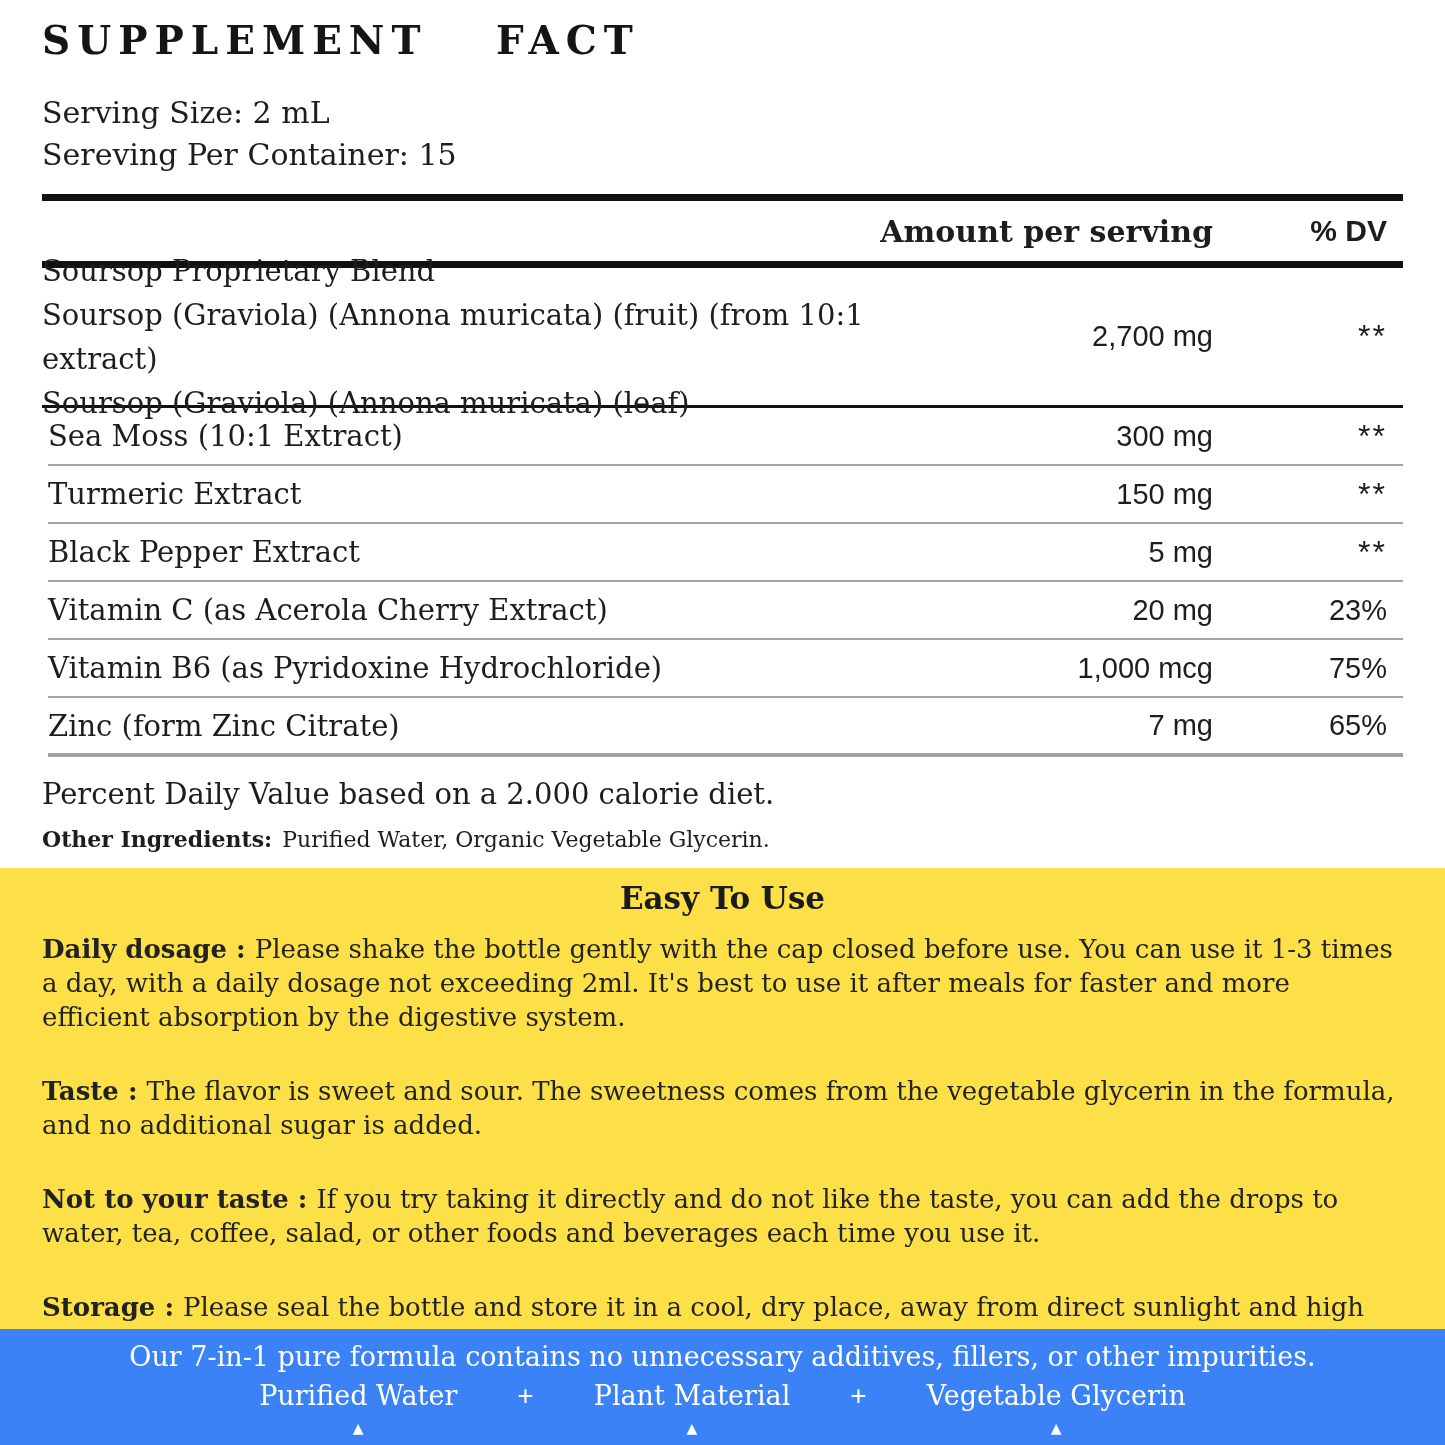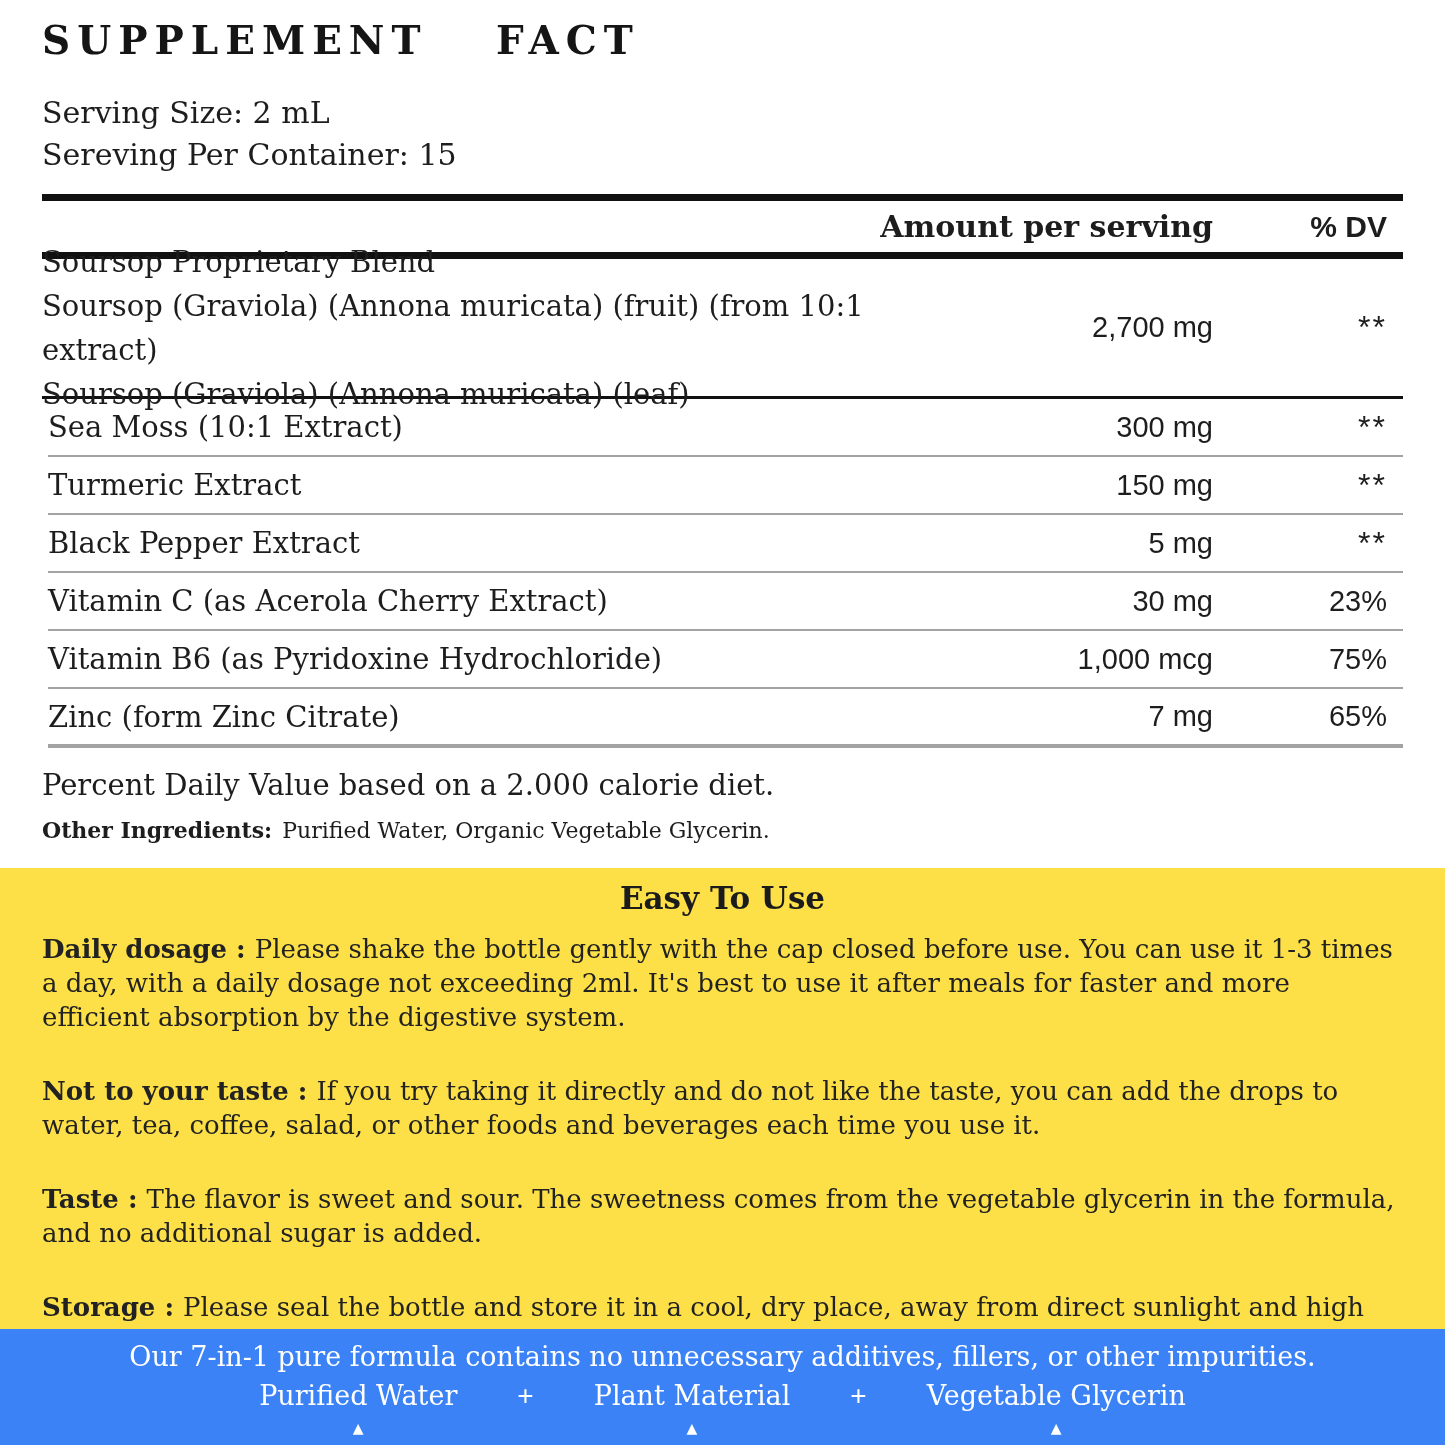--- a/index.html
+++ b/index.html
@@ -23,21 +23,21 @@
   .trow{display:flex;align-items:center;}
   .col-name{flex:1 1 auto;font-size:29px;}
   .col-amt{
     flex:0 0 240px;text-align:right;font-size:29px;
     font-family:"Liberation Sans","DejaVu Sans",sans-serif;
   }
   .col-dv{
     flex:0 0 190px;text-align:right;box-sizing:border-box;padding-right:16px;
     font-size:29px;font-family:"Liberation Sans","DejaVu Sans",sans-serif;
   }
-  .thead{height:51px;}
+  .thead{height:60px;}
   .thead .col-amt,.thead .col-dv{font-weight:bold;font-size:30px;}
   .thead .col-amt{font-family:"DejaVu Serif","Liberation Serif",serif;flex:0 0 420px;}
   .blend-row{height:137px;border-bottom:3px solid #111;}
   .blend-lines div{line-height:44px;}
   .irow{height:56px;border-bottom:2px solid #a3a3a3;margin-left:6px;}
   .irow.last{border-bottom-width:4px;height:55px;}
   .stars{font-size:32px;letter-spacing:2px;}
   .footnote{margin:20px 0 0 0;font-size:29px;line-height:34px;}
   .other{margin:10px 0 0 0;font-size:22px;line-height:36px;}
   .other .lbl{font-weight:bold;margin-right:10px;}
@@ -115,21 +115,21 @@
     </div>
 
     <div class="trow irow">
       <div class="col-name">Black Pepper Extract</div>
       <div class="col-amt">5 mg</div>
       <div class="col-dv stars">**</div>
     </div>
 
     <div class="trow irow">
       <div class="col-name">Vitamin C (as Acerola Cherry Extract)</div>
-      <div class="col-amt">30 mg</div>
+      <div class="col-amt">20 mg</div>
       <div class="col-dv">23%</div>
     </div>
 
     <div class="trow irow">
       <div class="col-name">Vitamin B6 (as Pyridoxine Hydrochloride)</div>
       <div class="col-amt">1,000 mcg</div>
       <div class="col-dv">75%</div>
     </div>
 
     <div class="trow irow last">
@@ -146,25 +146,25 @@
   </section>
 
   <section class="easy">
     <h2>Easy To Use</h2>
 
     <p>
       <span class="plabel">Daily dosage :</span><span>Please shake the bottle gently with the cap closed before use. You can use it 1-3 times a day, with a daily dosage not exceeding 2ml. It's best to use it after meals for faster and more efficient absorption by the digestive system.</span>
     </p>
 
     <p>
-      <span class="plabel">Not to your taste :</span><span>If you try taking it directly and do not like the taste, you can add the drops to water, tea, coffee, salad, or other foods and beverages each time you use it.</span>
+      <span class="plabel">Taste :</span><span>The flavor is sweet and sour. The sweetness comes from the vegetable glycerin in the formula, and no additional sugar is added.</span>
     </p>
 
     <p>
-      <span class="plabel">Taste :</span><span>The flavor is sweet and sour. The sweetness comes from the vegetable glycerin in the formula, and no additional sugar is added.</span>
+      <span class="plabel">Not to your taste :</span><span>If you try taking it directly and do not like the taste, you can add the drops to water, tea, coffee, salad, or other foods and beverages each time you use it.</span>
     </p>
 
     <p>
       <span class="plabel">Storage :</span><span>Please seal the bottle and store it in a cool, dry place, away from direct sunlight and high temperatures,  and out of reach of children. After opening, please use promptly at the recommended dosage.</span>
     </p>
   </section>
 
   <section class="gfooter">
     <p class="headline">Our 7-in-1 pure formula contains no unnecessary additives, fillers, or other impurities.</p>
 

